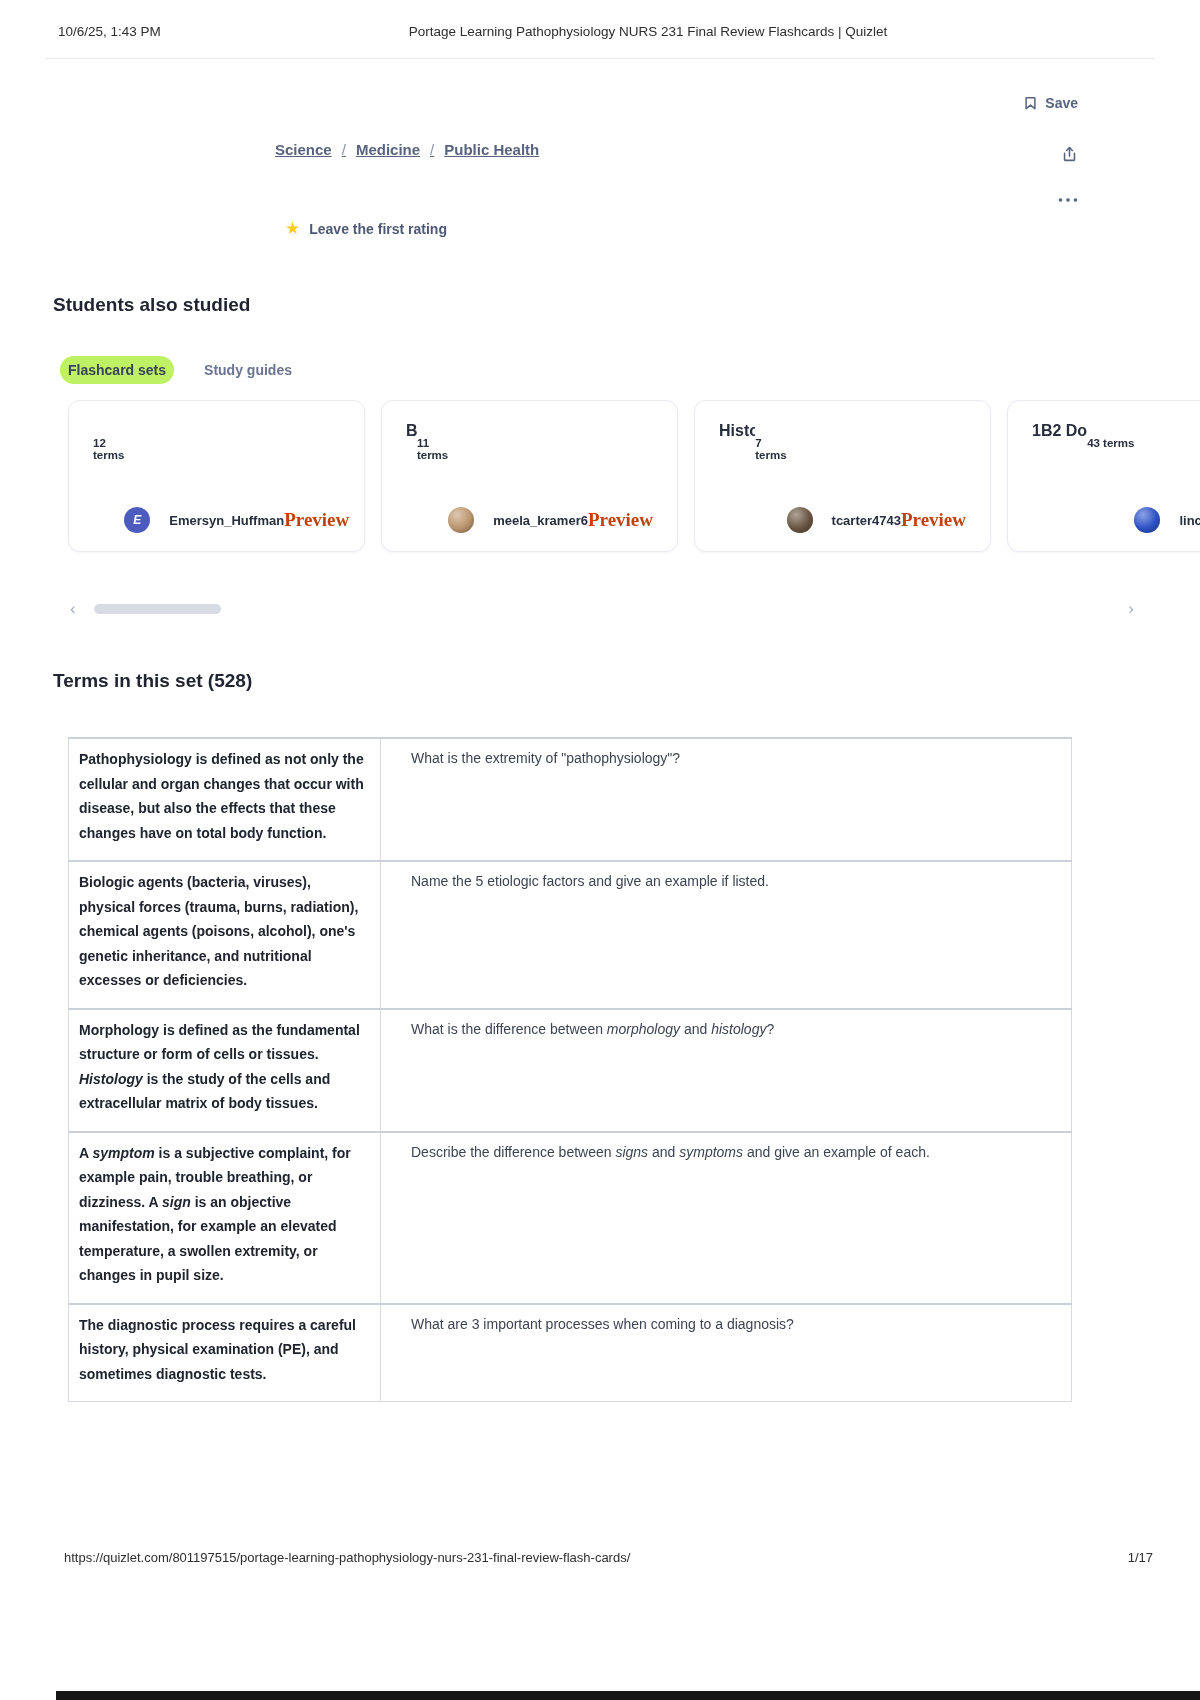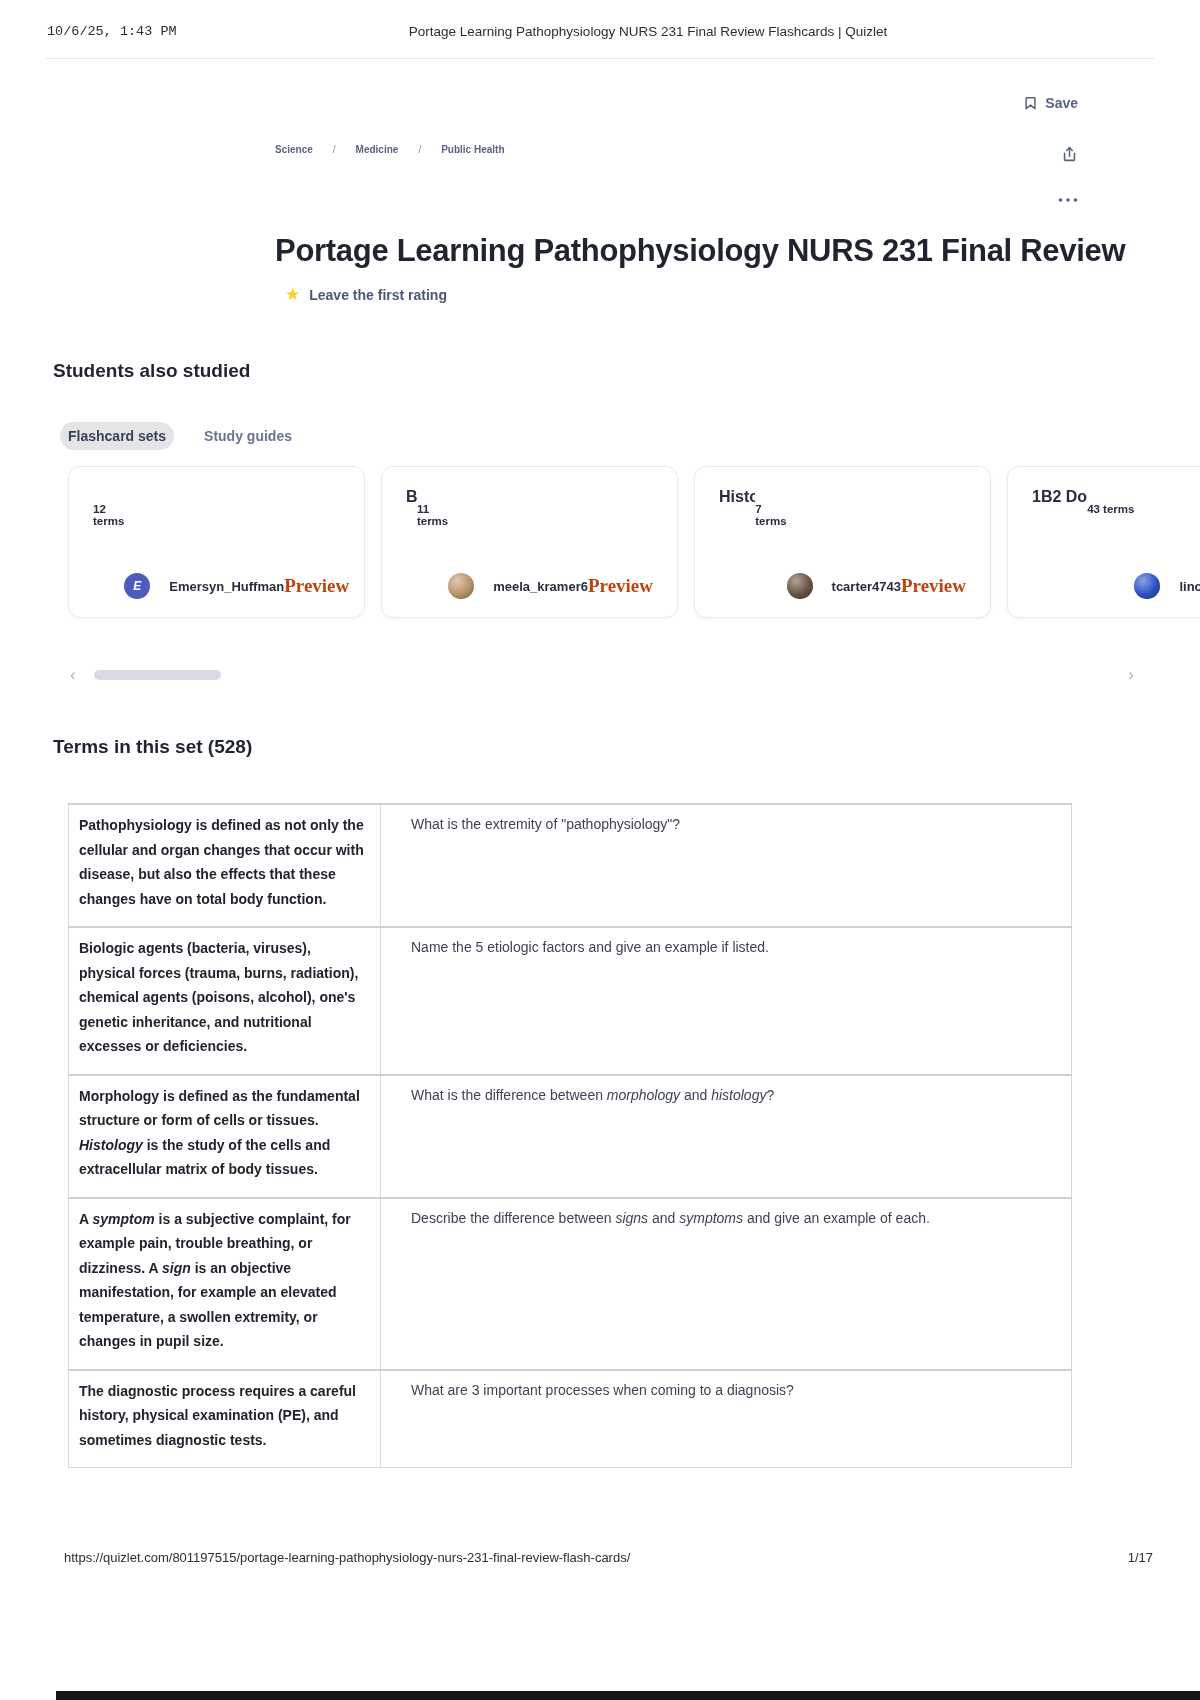--- a/index.html
+++ b/index.html
@@ -3,44 +3,44 @@
 <meta charset="utf-8">
 <style>
   * { margin:0; padding:0; box-sizing:border-box; }
   html,body { background:#fff; }
   body {
     width:1200px; height:1700px; position:relative; overflow:hidden;
     font-family:"Liberation Sans", sans-serif; color:#20242e;
   }
   
   .print-header { position:relative; padding-top:24px; height:44px; font-size:13.5px; color:#2e2e2e; }
-  .ph-date { position:absolute; left:47px; top:24px;font-family:Liberation Mono, monospace; }
+  .ph-date { position:absolute; left:58px; top:24px; }
   .ph-title { position:absolute; left:648px; top:24px; transform:translateX(-50%); white-space:nowrap; }
   .header-rule { margin:14px 45px 0 45px; border-bottom:1px solid #ececec; }
   .print-footer { position:absolute; top:1550px; left:47px; right:47px; display:flex; justify-content:space-between; font-size:13px; color:#2e2e2e;margin-left:17px; }
   .next-page-edge { position:absolute; top:1691px; left:56px; right:0; height:9px; background:#161616; }
   
   .topbar { margin:36px 122px 0 275px; display:flex; justify-content:space-between; align-items:center; }
-  .breadcrumb { display:flex; gap:20px; font-size:10px; font-weight:700; color:#586380; }
+  .breadcrumb { display:flex; gap:10px; font-size:15px; font-weight:700; color:#586380;text-decoration:underline; }
   .breadcrumb a { color:#586380; text-decoration:none; cursor:pointer; }
   .breadcrumb .sep { color:#8a92a9; font-weight:400; }
   .actions { display:flex; align-items:flex-end; gap:34px;flex-direction:column; }
   .actions button { background:none; border:none; display:flex; align-items:center; gap:7px; font-family:inherit; font-size:14px; font-weight:700; color:#586380; cursor:pointer; }
   
   .set-title { margin:30px 0 0 275px; font-size:31px; font-weight:700; letter-spacing:-0.3px; color:#1f2430; white-space:nowrap; }
   .rating { margin:17px 0 0 285px; display:flex; align-items:center; gap:9px; cursor:pointer; }
   .rating .star { font-size:17px; line-height:1; }
   .rating .rating-label { font-size:14px; font-weight:700; color:#4c5875; }
   
   .section-heading { margin:57px 0 0 53px; font-size:19px; font-weight:700; color:#1f2430; }
   .terms-heading { margin-top:53px; }
   
   .tabs { margin:40px 0 0 60px; display:flex; gap:22px; }
   .tab { background:none; border:none; font-family:inherit; font-size:14px; font-weight:700; padding:6px 8px; border-radius:14px; cursor:pointer; color:#6b7490; }
-  .tab.active { color:#38425c; background:#e5e5e5; }
+  .tab.active { color:#38425c; background:#bef264; }
   
   .cards { margin:16px 0 0 68px; display:flex; gap:16px; width:1400px; }
   .card { width:297px; height:152px; flex:0 0 auto; background:#fff; border:1px solid #e9ebf2; border-radius:12px; box-shadow:0 1px 3px rgba(40,46,62,.05); padding:21px 24px 18px 24px; display:flex; flex-direction:row; cursor:pointer; }
   .card-title { font-size:16px; font-weight:700; color:#282e3e; white-space:nowrap; overflow:hidden; }
   .card-terms { margin-top:15px; font-size:11.5px; font-weight:700; color:#282e3e; }
   .card-footer { margin-top:auto; display:flex; align-items:center; }
   .avatar { width:26px; height:26px; border-radius:50%; display:flex; align-items:center; justify-content:center; color:#fff; font-size:12px; font-weight:700; font-style:normal; position:relative; overflow:hidden; flex:0 0 auto; }
   .avatar.photo::after { content:""; position:absolute; inset:0; background:radial-gradient(circle at 35% 30%, rgba(255,255,255,.45), rgba(0,0,0,.05) 55%, rgba(0,0,0,.45)); }
   .username { margin-left:10px; font-size:13px; font-weight:700; color:#282e3e;padding-left:9px; }
   .preview { margin-left:auto; font-size:19px; font-weight:700; color:#c2410c; text-decoration:none; cursor:pointer;font-family:Liberation Serif, serif; }
@@ -94,21 +94,20 @@
       <button>
         <svg width="20" height="6" viewBox="0 0 24 6" fill="#586380">
             <circle cx="3" cy="3" r="2.2"></circle>
             <circle cx="12" cy="3" r="2.2"></circle>
             <circle cx="21" cy="3" r="2.2"></circle>
           </svg>
       </button>
     </div>
   </div>
 
-  <h1 class="set-title">Portage Learning Pathophysiology NURS 231 Final Review</h1>
 
   <div class="rating">
     <span class="star" style="color: rgb(255, 205, 31);">★</span>
     <span class="rating-label">Leave the first rating</span>
   </div>
 
   <h2 class="section-heading">Students also studied</h2>
 
   <div class="tabs">
     <button class="tab active">Flashcard sets</button>

